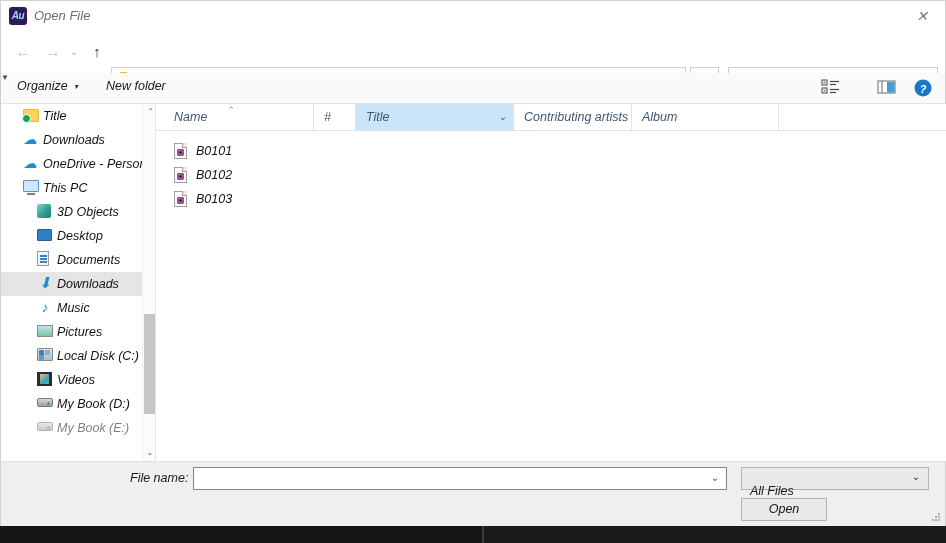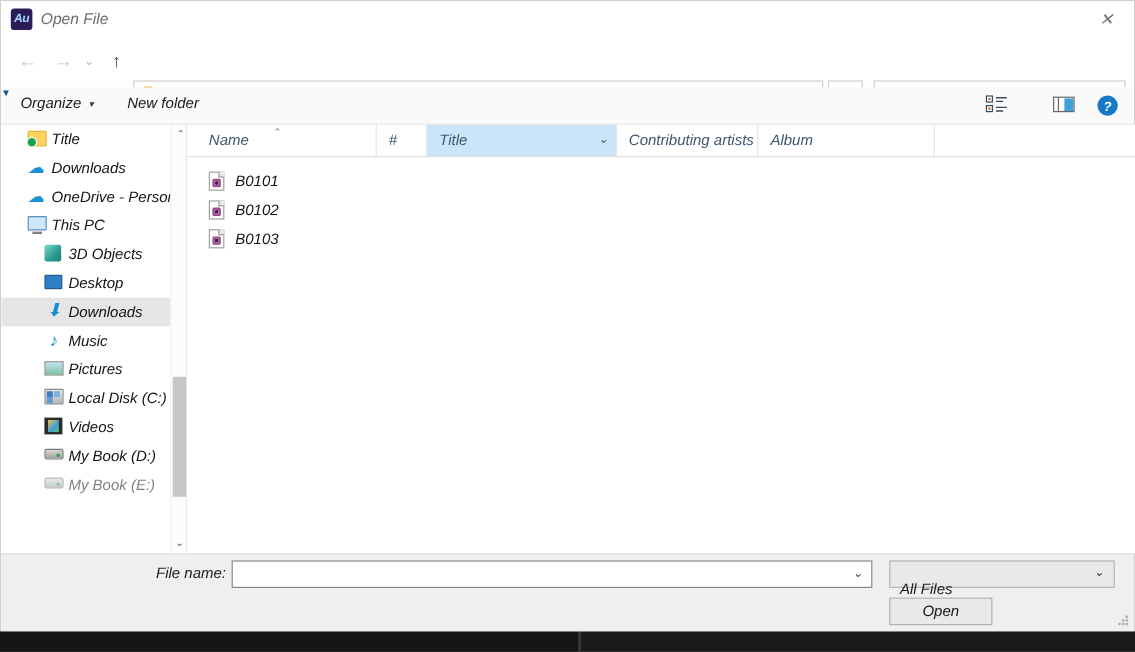--- a/index.html
+++ b/index.html
@@ -693,20 +693,24 @@
           <span class="side-label">This PC</span>
         </div>
         <div class="side-item">
           <span class="side-ico ic-cube indent"></span>
           <span class="side-label indent">3D Objects</span>
         </div>
         <div class="side-item">
           <span class="side-ico ic-desktop indent"></span>
           <span class="side-label indent">Desktop</span>
         </div>
+        <div class="side-item">
+          <span class="side-ico ic-doc indent"></span>
+          <span class="side-label indent">Documents</span>
+        </div>
         <div class="side-item selected">
           <span class="side-ico ic-download indent">⬇</span>
           <span class="side-label indent">Downloads</span>
         </div>
         <div class="side-item">
           <span class="side-ico ic-music indent">♪</span>
           <span class="side-label indent">Music</span>
         </div>
         <div class="side-item">
           <span class="side-ico ic-picture indent"></span>

